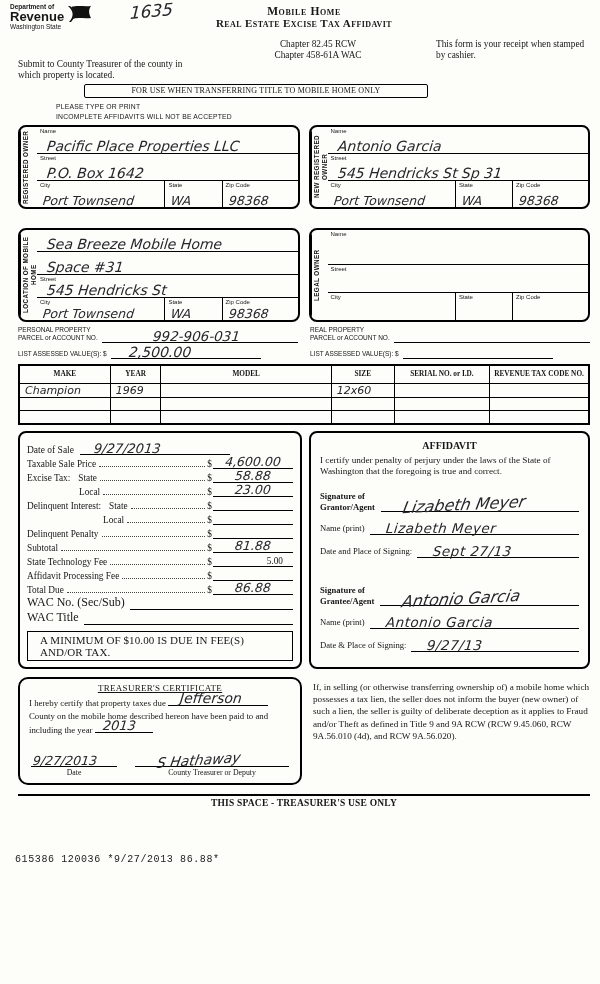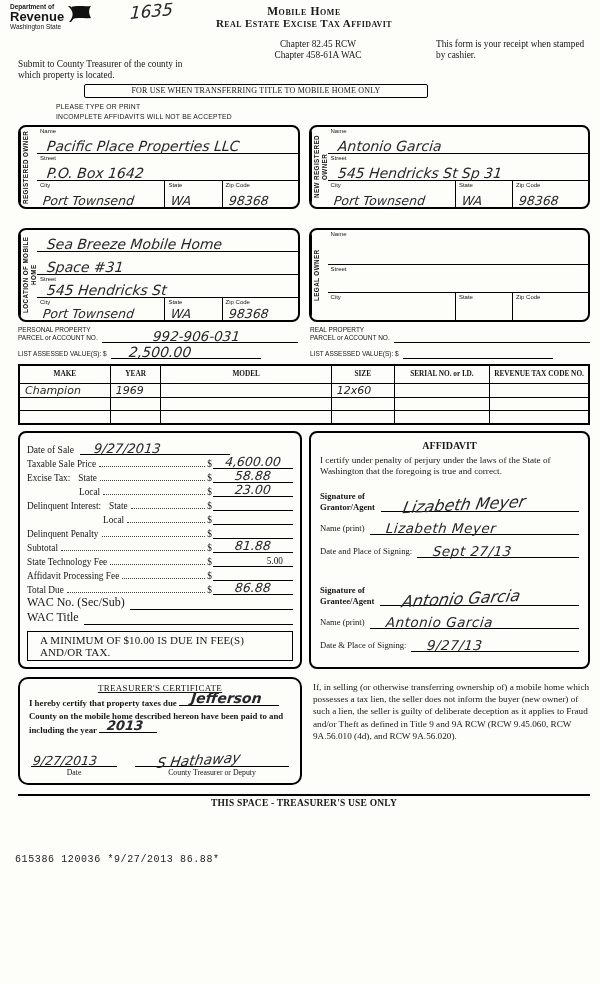--- a/index.html
+++ b/index.html
@@ -104,21 +104,21 @@
   .sig-ul .hw{position:absolute;bottom:-3px;left:22px;font-size:16px;white-space:nowrap;transform:rotate(-3deg) skewX(-14deg);}
   .nprow{display:flex;align-items:center;font-size:8.6px;margin-top:8px;height:15px;}
   .np-ul{flex:1;border-bottom:1px solid #000;margin-left:5px;position:relative;height:14px;}
   .np-ul .hw{position:absolute;bottom:-2px;left:16px;font-size:13.5px;white-space:nowrap;letter-spacing:0.5px;}
   .grantee-gap{margin-top:24px;}
 
   
   .trow{display:flex;gap:9px;margin-top:8px;}
   .trebox{width:284px;border:2px solid #000;border-radius:10px;padding:4px 9px 6px;}
   .tre-title{text-align:center;font-size:9px;letter-spacing:0.3px;text-decoration:underline;margin-bottom:3px;}
-  .tre-p{font-size:8.8px;line-height:1.5;font-weight:bold;}
+  .tre-p{font-size:8.8px;line-height:1.5;}
   .in-ul{display:inline-block;min-width:100px;border-bottom:1px solid #000;position:relative;height:10px;}
   .in-ul .hw{position:absolute;bottom:-4px;left:12px;font-size:14px;white-space:nowrap;}
   .in-ul2{display:inline-block;min-width:58px;border-bottom:1px solid #000;position:relative;height:10px;}
   .in-ul2 .hw{position:absolute;bottom:-4px;left:8px;font-size:13px;white-space:nowrap;}
   .tsig{display:flex;gap:18px;margin-top:15px;padding:0 2px;}
   .tcol1{width:86px;}
   .tcol2{flex:1;}
   .t-ul{position:relative;height:15px;border-bottom:1px solid #000;}
   .t-ul .hw{position:absolute;bottom:-2px;left:2px;font-size:12.5px;white-space:nowrap;}
   .t-ul .sigg{font-size:14px;transform:rotate(-4deg) skewX(-14deg);left:22px;}

